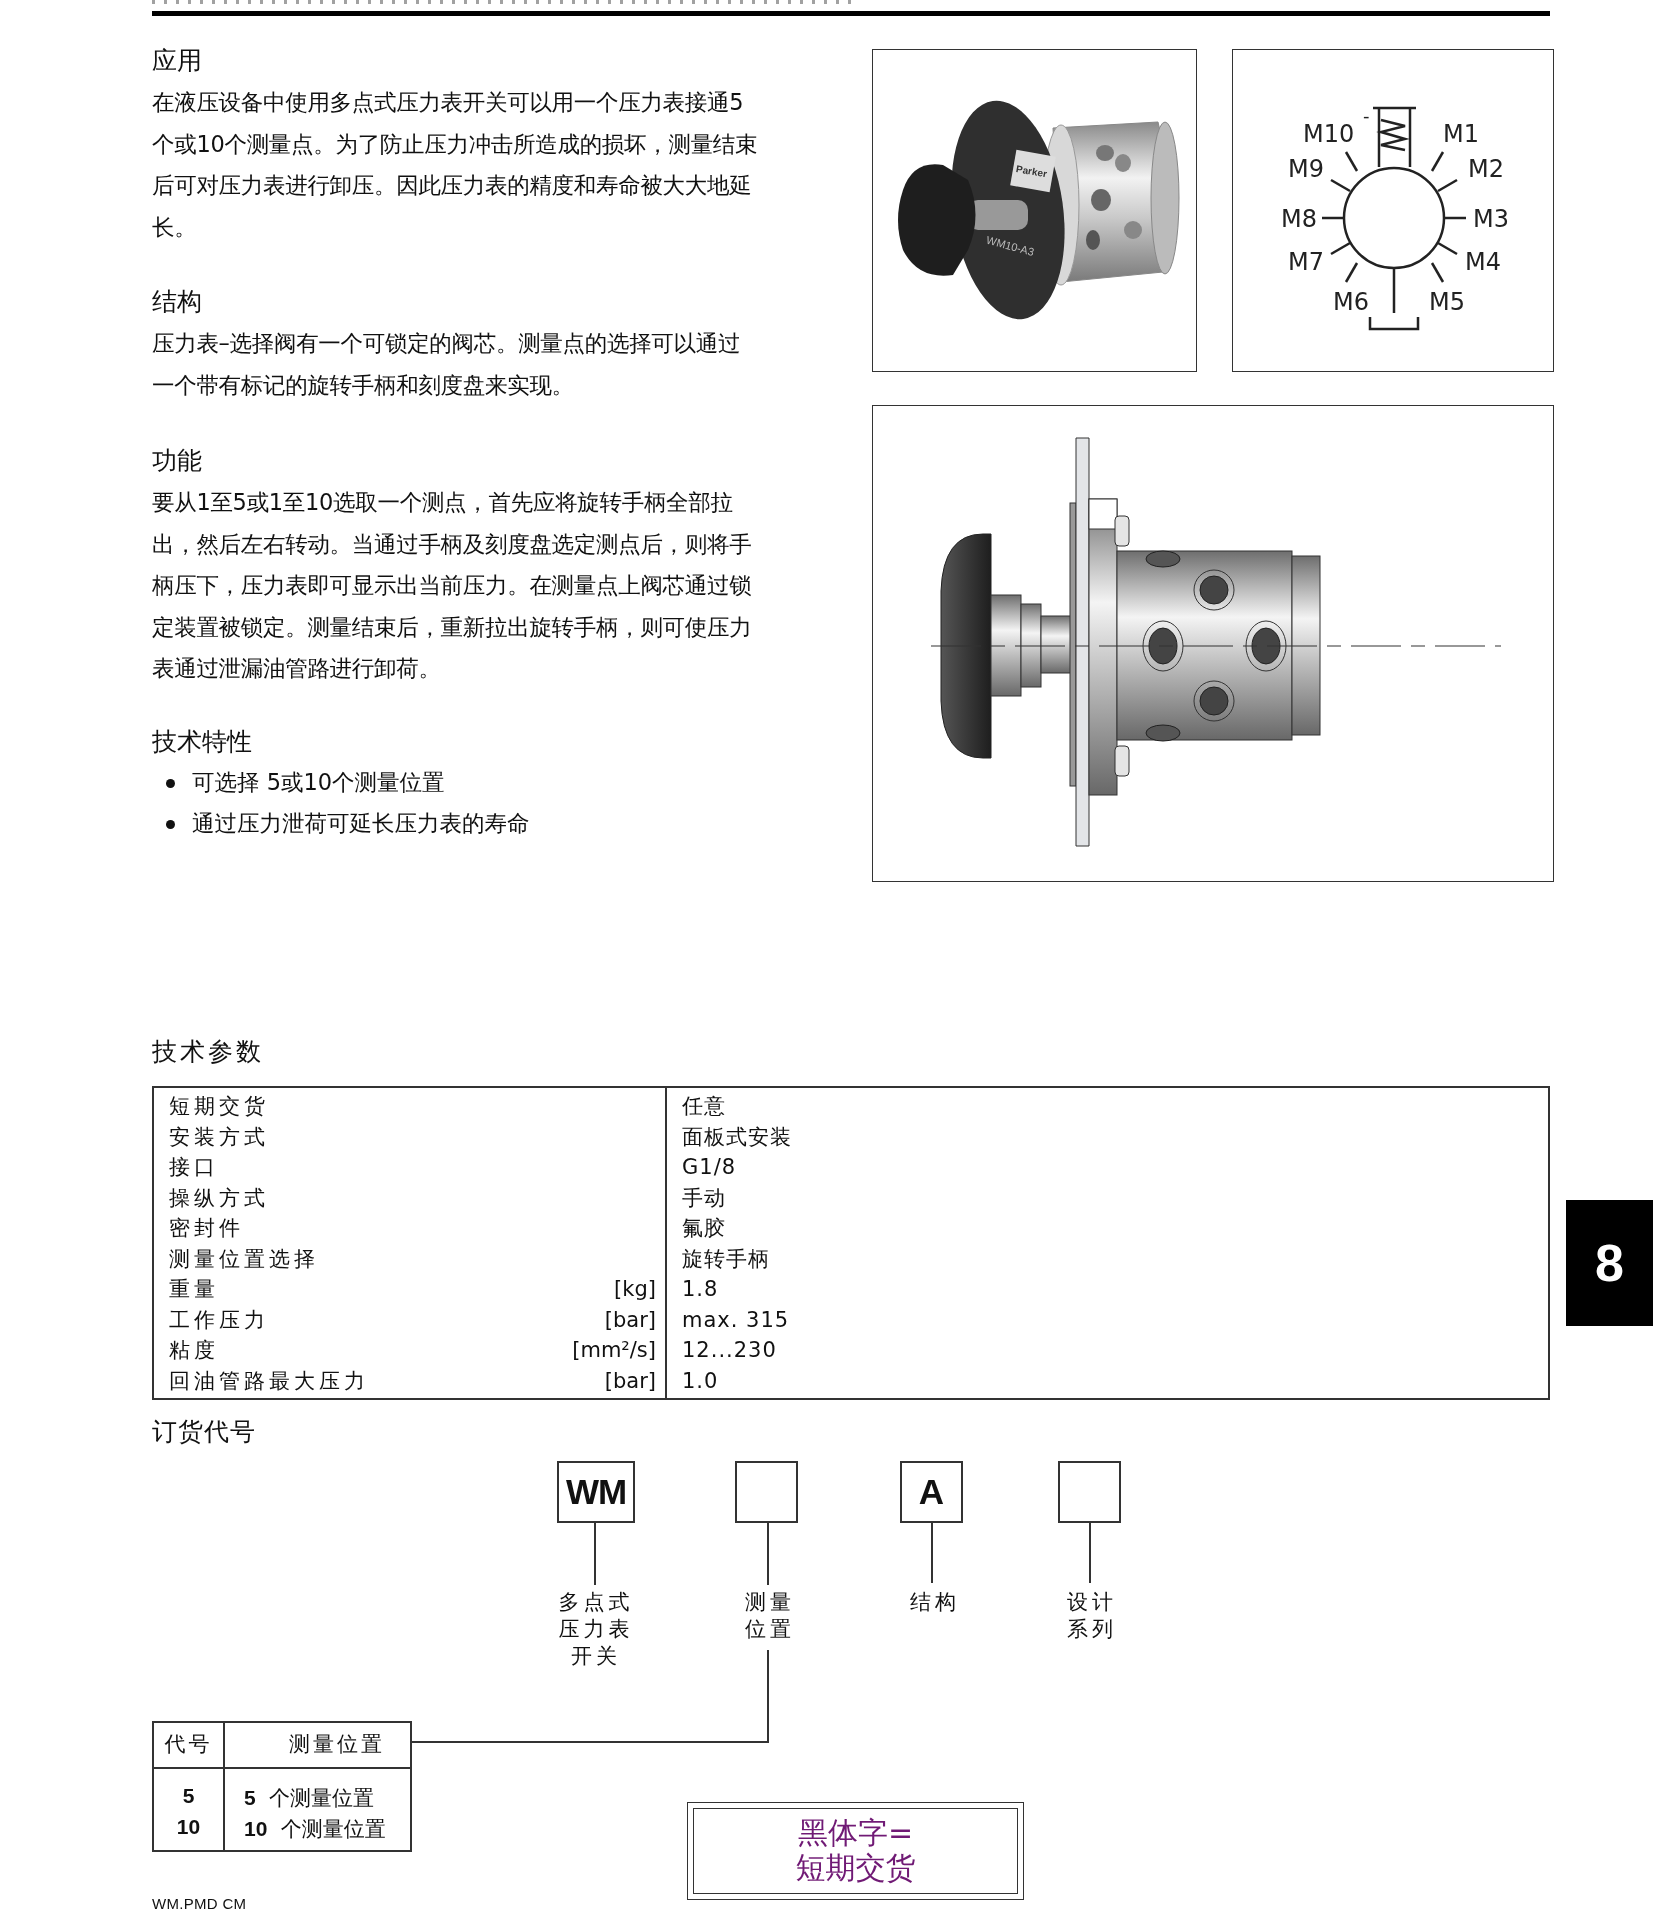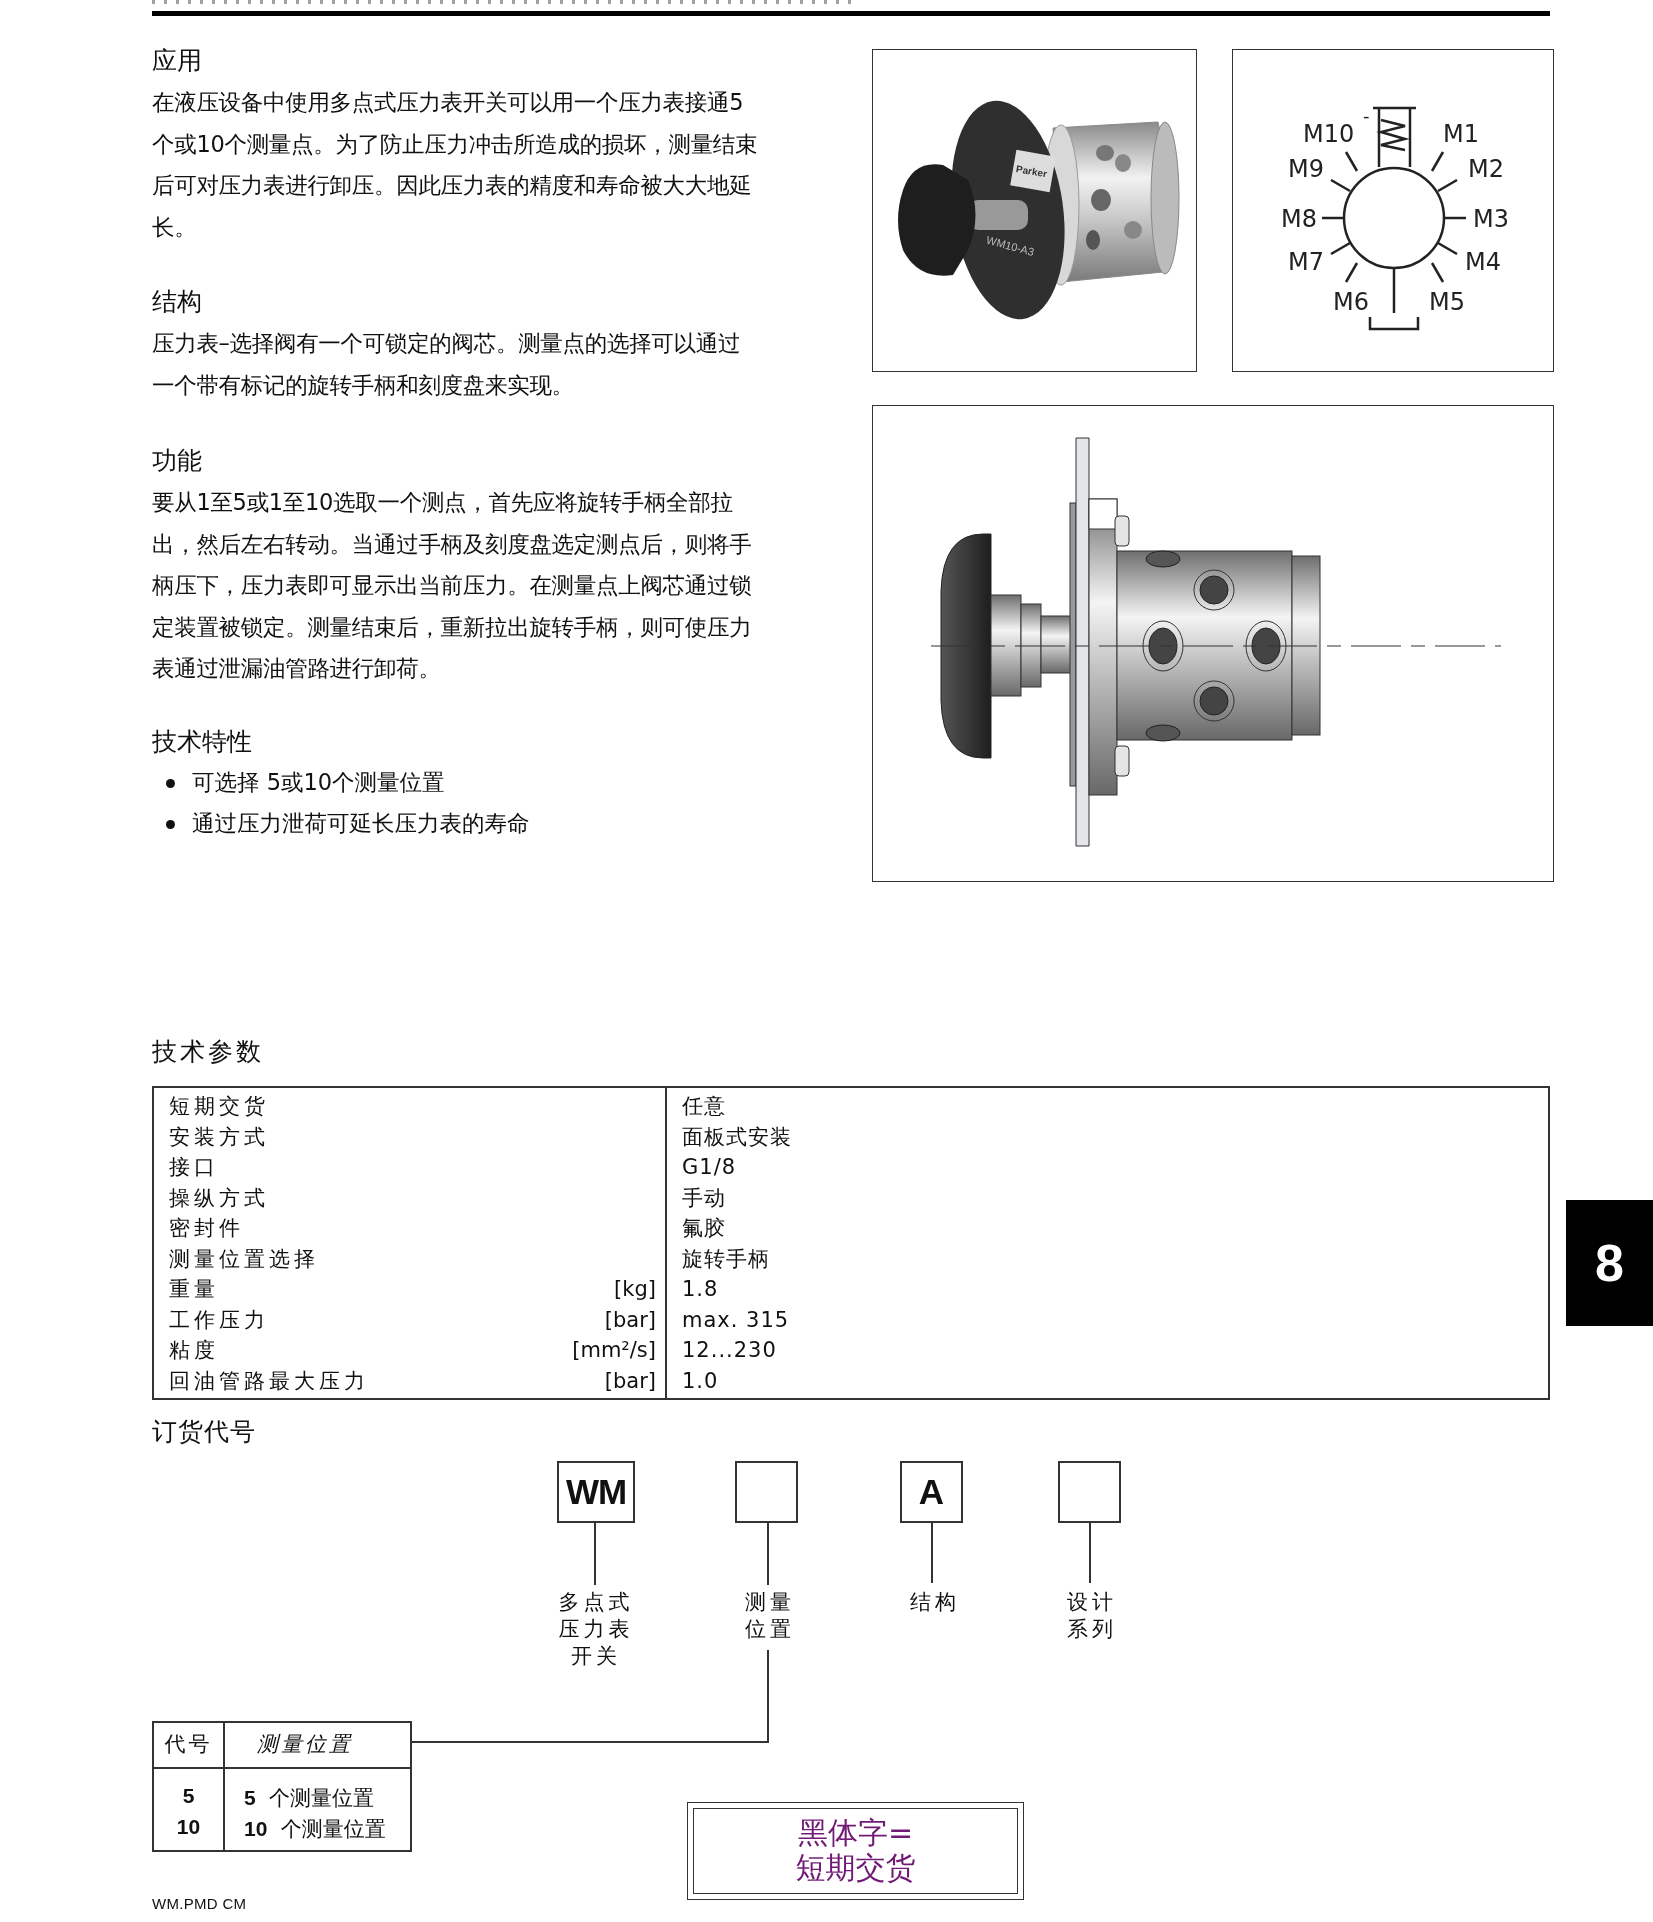--- a/index.html
+++ b/index.html
@@ -275,21 +275,21 @@
   <div>系列</div>
 </div>
 
 <div class="abs vline" style="left:767px;top:1650px;height:92px;"></div>
 <div class="abs hline" style="left:412px;top:1741px;width:357px;"></div>
 
 <div class="abs pos-table">
   <div class="vdiv"></div>
   <div class="hdiv"></div>
   <div class="abs" style="left:0;top:7px;width:69px;text-align:center;letter-spacing:3px;">代号</div>
-  <div class="abs" style="left:71px;top:7px;width:160px;text-align:center;letter-spacing:3px;font-style:italic;">测量位置</div>
+  <div class="abs" style="left:71px;top:7px;width:160px;text-align:right;letter-spacing:3px;">测量位置</div>
   <div class="abs" style="left:0;top:61px;width:69px;text-align:center;font-weight:bold;font-family:'Liberation Sans',sans-serif;">5</div>
   <div class="abs" style="left:90px;top:61px;"><b style="font-family:'Liberation Sans',sans-serif;">5</b>&nbsp;&nbsp;<span>个测量位置</span></div>
   <div class="abs" style="left:0;top:92px;width:69px;text-align:center;font-weight:bold;font-family:'Liberation Sans',sans-serif;">10</div>
   <div class="abs" style="left:90px;top:92px;"><b style="font-family:'Liberation Sans',sans-serif;">10</b>&nbsp;&nbsp;<span>个测量位置</span></div>
 </div>
 
 <div class="abs legend-box">
   <div class="legend-inner">
     <div class="legend-text">
       <div>黑体字=</div>

